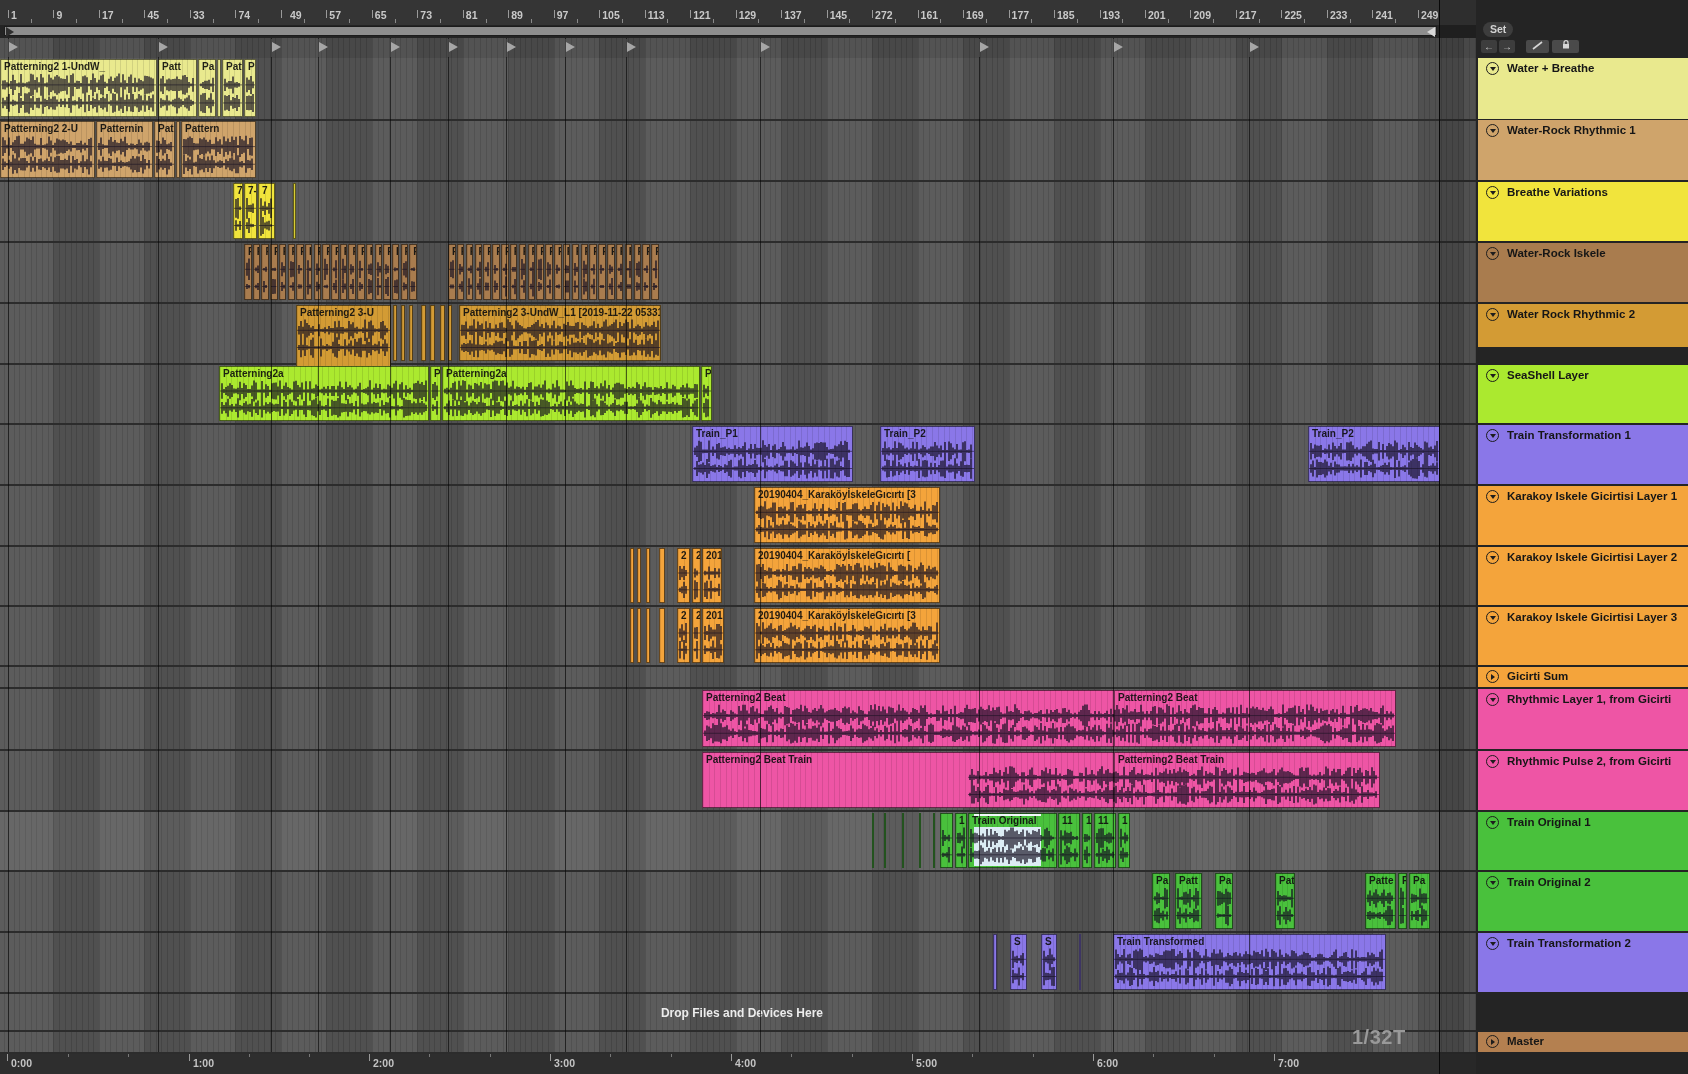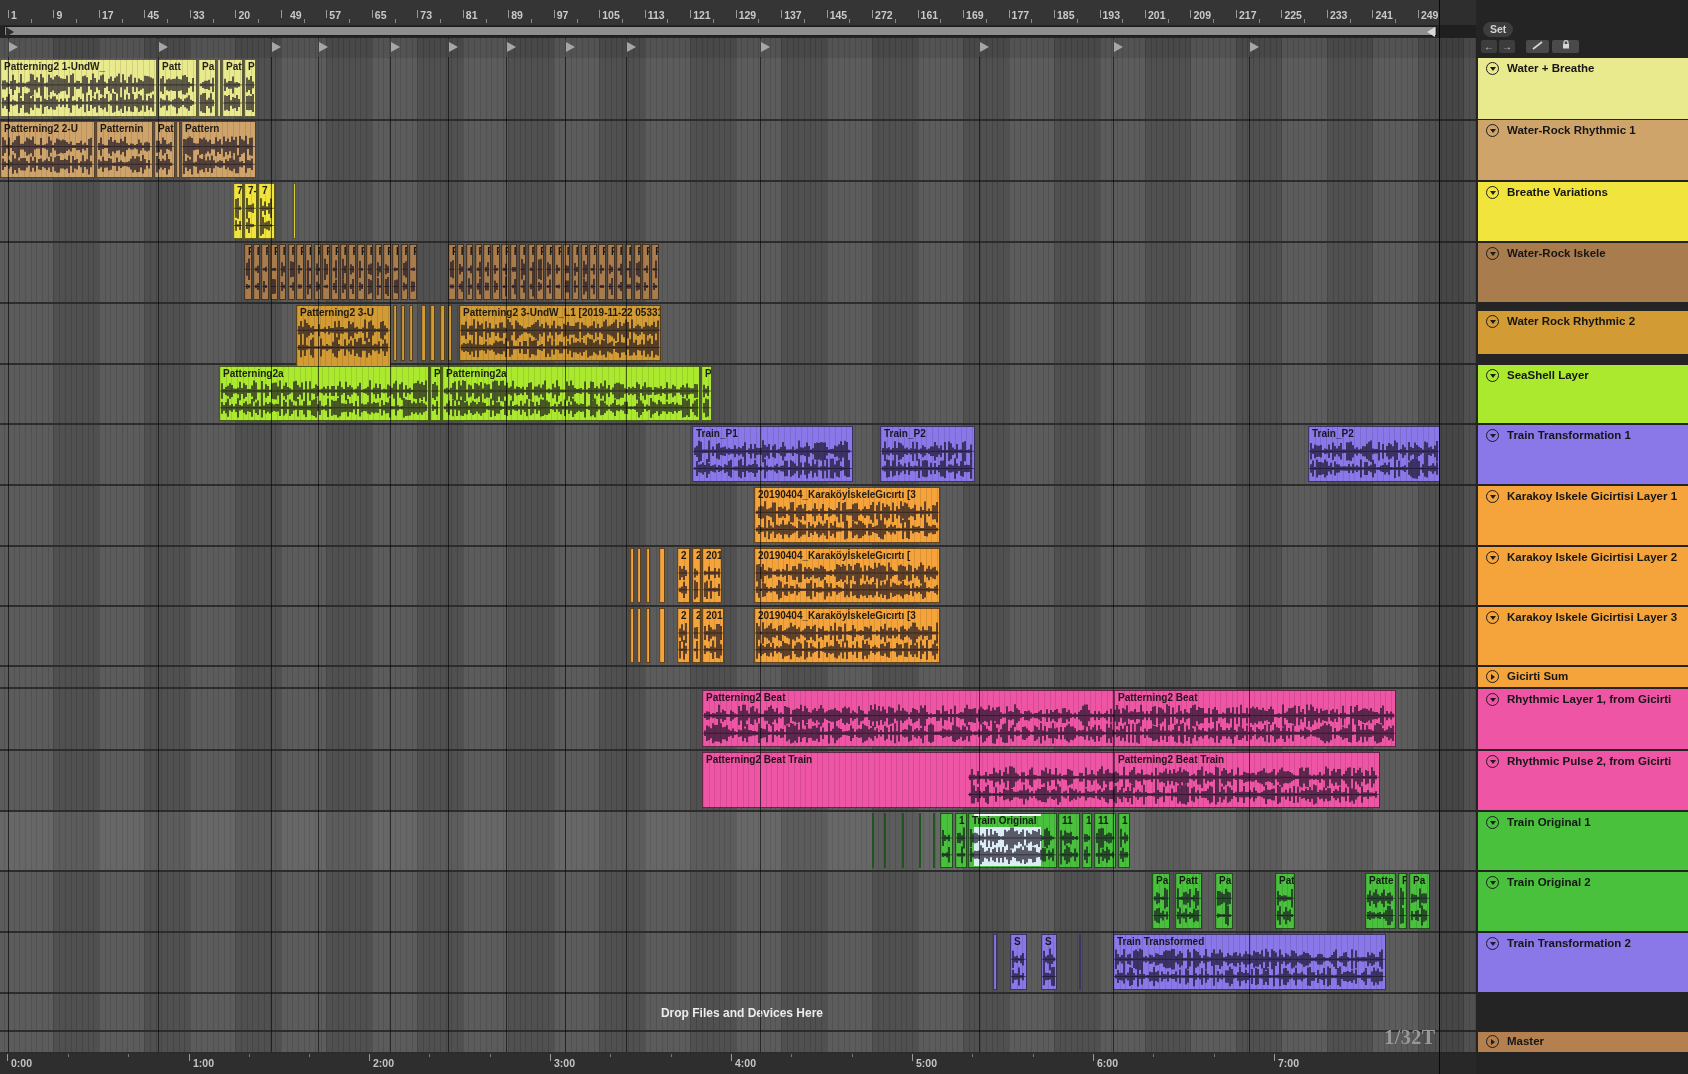--- a/index.html
+++ b/index.html
@@ -67,21 +67,21 @@
       <div class="tick" style="left: 98.96px;"></div>
       <div class="bar" style="left: 101.96px;">17</div>
       <div class="mtick" style="left: 121.7px;"></div>
       <div class="tick" style="left: 144.44px;"></div>
       <div class="bar" style="left: 147.44px;">45</div>
       <div class="mtick" style="left: 167.18px;"></div>
       <div class="tick" style="left: 189.92px;"></div>
       <div class="bar" style="left: 192.92px;">33</div>
       <div class="mtick" style="left: 212.66px;"></div>
       <div class="tick" style="left: 235.4px;"></div>
-      <div class="bar" style="left: 238.4px;">20</div>
+      <div class="bar" style="left: 238.4px;">74</div>
       <div class="mtick" style="left: 258.14px;"></div>
       <div class="tick" style="left: 280.88px;"></div>
       <div class="bar" style="left: 290px;">49</div>
       <div class="mtick" style="left: 303.62px;"></div>
       <div class="tick" style="left: 326.36px;"></div>
       <div class="bar" style="left: 329.36px;">57</div>
       <div class="mtick" style="left: 349.1px;"></div>
       <div class="tick" style="left: 371.84px;"></div>
       <div class="bar" style="left: 374.84px;">65</div>
       <div class="mtick" style="left: 394.58px;"></div>
@@ -1112,21 +1112,21 @@
           <i></i>
         </div>
         <div class="nm">Breathe Variations</div>
       </div>
       <div class="hdr" style="top: 243px; height: 59px; background: rgb(169, 124, 78);">
         <div class="ic">
           <i></i>
         </div>
         <div class="nm">Water-Rock Iskele</div>
       </div>
-      <div class="hdr" style="top: 304px; height: 43px; background: rgb(211, 155, 52); margin-top: 7px;">
+      <div class="hdr" style="top: 304px; height: 43px; background: rgb(211, 155, 52);">
         <div class="ic">
           <i></i>
         </div>
         <div class="nm">Water Rock Rhythmic 2</div>
       </div>
       <div class="hdr" style="top: 365px; height: 58px; background: rgb(171, 233, 47);">
         <div class="ic">
           <i></i>
         </div>
         <div class="nm">SeaShell Layer</div>
@@ -1245,14 +1245,14 @@
       <div class="mt" style="left: 1033px;"></div>
       <div class="tt" style="left: 1093px;"></div>
       <div class="tl" style="left: 1097px;">6:00</div>
       <div class="mt" style="left: 1153px;"></div>
       <div class="mt" style="left: 1214px;"></div>
       <div class="tt" style="left: 1274px;"></div>
       <div class="tl" style="left: 1278px;">7:00</div>
     </div>
 
   <div class="abs droptext" style="left:560px;top:1006px;width:364px;text-align:center;">Drop Files and Devices Here</div>
-  <div class="abs gridlabel" style="left:1352px;top:1026px;width:116px;text-align:center;font-family:Liberation Serif, serif;">1/32T</div>
+  <div class="abs gridlabel" style="left:1352px;top:1026px;width:116px;text-align:left;">1/32T</div>
 </div>
 
 </body></html>

